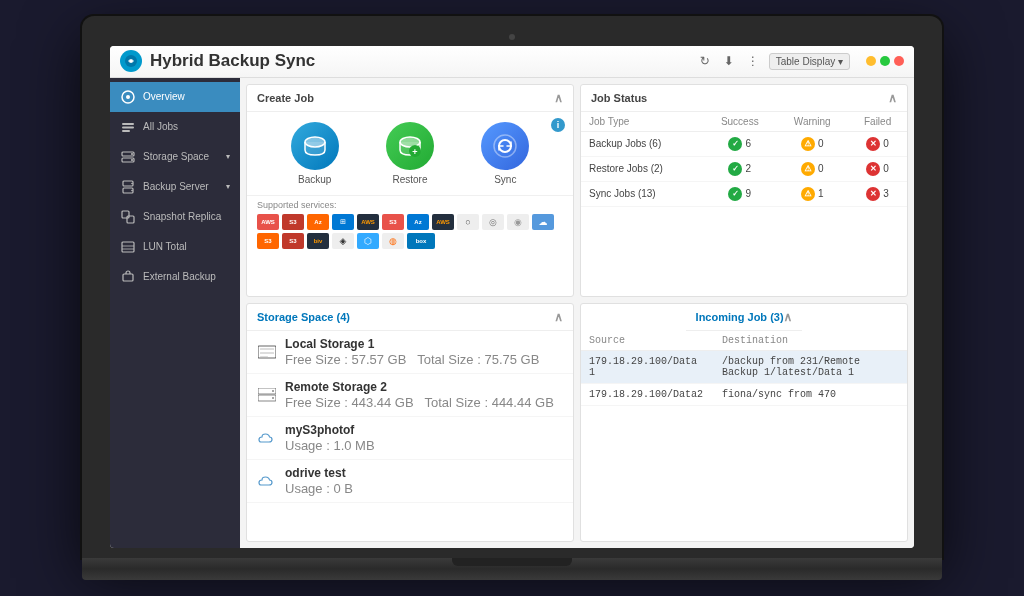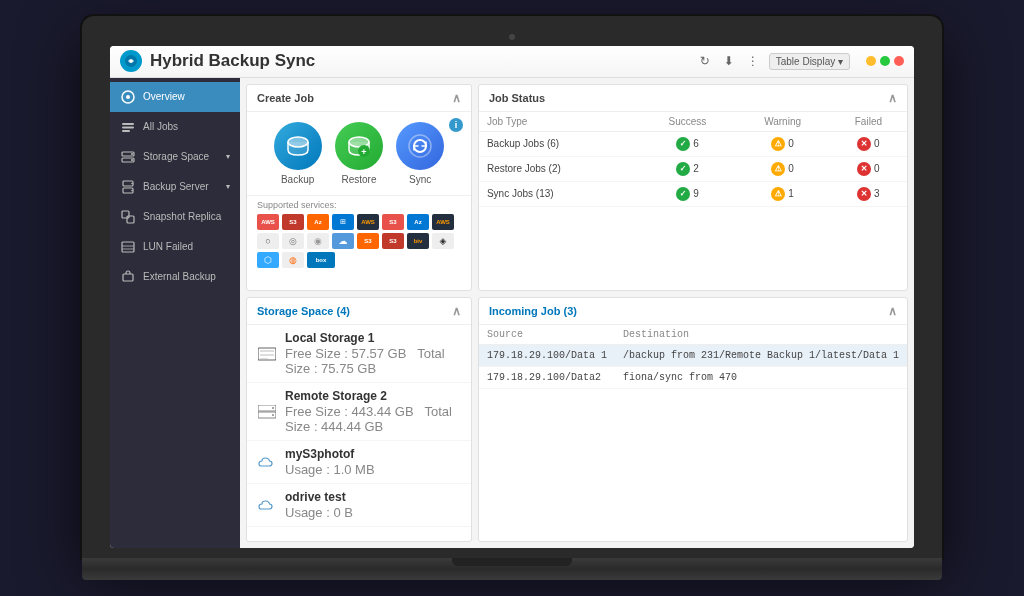--- a/index.html
+++ b/index.html
@@ -183,21 +183,21 @@
       flex: 1;
       display: flex;
       flex-direction: column;
       overflow: hidden;
       background: #f4f4f4;
     }
 
     
     .panel-grid {
       display: grid;
-      grid-template-columns: 1fr;
+      grid-template-columns: 1fr 1fr;
       grid-template-rows: auto auto;
       gap: 6px;
       padding: 6px;
       flex: 1;
       overflow: hidden;
     }
 
     .panel {
       background: #fff;
       border: 1px solid #e0e0e0;
@@ -226,21 +226,21 @@
     .panel-collapse-btn {
       color: #999;
       cursor: pointer;
       font-size: 12px;
     }
 
     
     .create-job-panel { grid-column: 1; grid-row: 1; }
     .job-status-panel { grid-column: 2; grid-row: 1; }
     .storage-space-panel { grid-column: 1; grid-row: 2; }
-    .incoming-job-panel { grid-column: 2; grid-row: 2; }
+    .incoming-job-panel { grid-column: 2; grid-row: 2; align-items: center; }
 
     
     .job-buttons {
       display: flex;
       justify-content: space-around;
       padding: 10px 20px;
       position: relative;
     }
     .job-btn {
       display: flex;
@@ -487,21 +487,21 @@
               <span>Snapshot Replica</span>
             </div>
             <div class="sidebar-item">
               <div class="item-icon">
                 <svg width="14" height="14" viewBox="0 0 14 14">
                   <rect x="1" y="2" width="12" height="10" rx="1" fill="none" stroke="#bbb" stroke-width="1.2"></rect>
                   <line x1="1" y1="6" x2="13" y2="6" stroke="#bbb" stroke-width="0.8"></line>
                   <line x1="1" y1="9" x2="13" y2="9" stroke="#bbb" stroke-width="0.8"></line>
                 </svg>
               </div>
-              <span>LUN Failed</span>
+              <span>LUN Total</span>
             </div>
             <div class="sidebar-item">
               <div class="item-icon">
                 <svg width="14" height="14" viewBox="0 0 14 14">
                   <rect x="2" y="4" width="10" height="7" rx="1" fill="none" stroke="#bbb" stroke-width="1.2"></rect>
                   <path d="M5 4V3a2 2 0 014 0v1" stroke="#bbb" stroke-width="1.2" fill="none"></path>
                 </svg>
               </div>
               <span>External Backup</span>
             </div>

